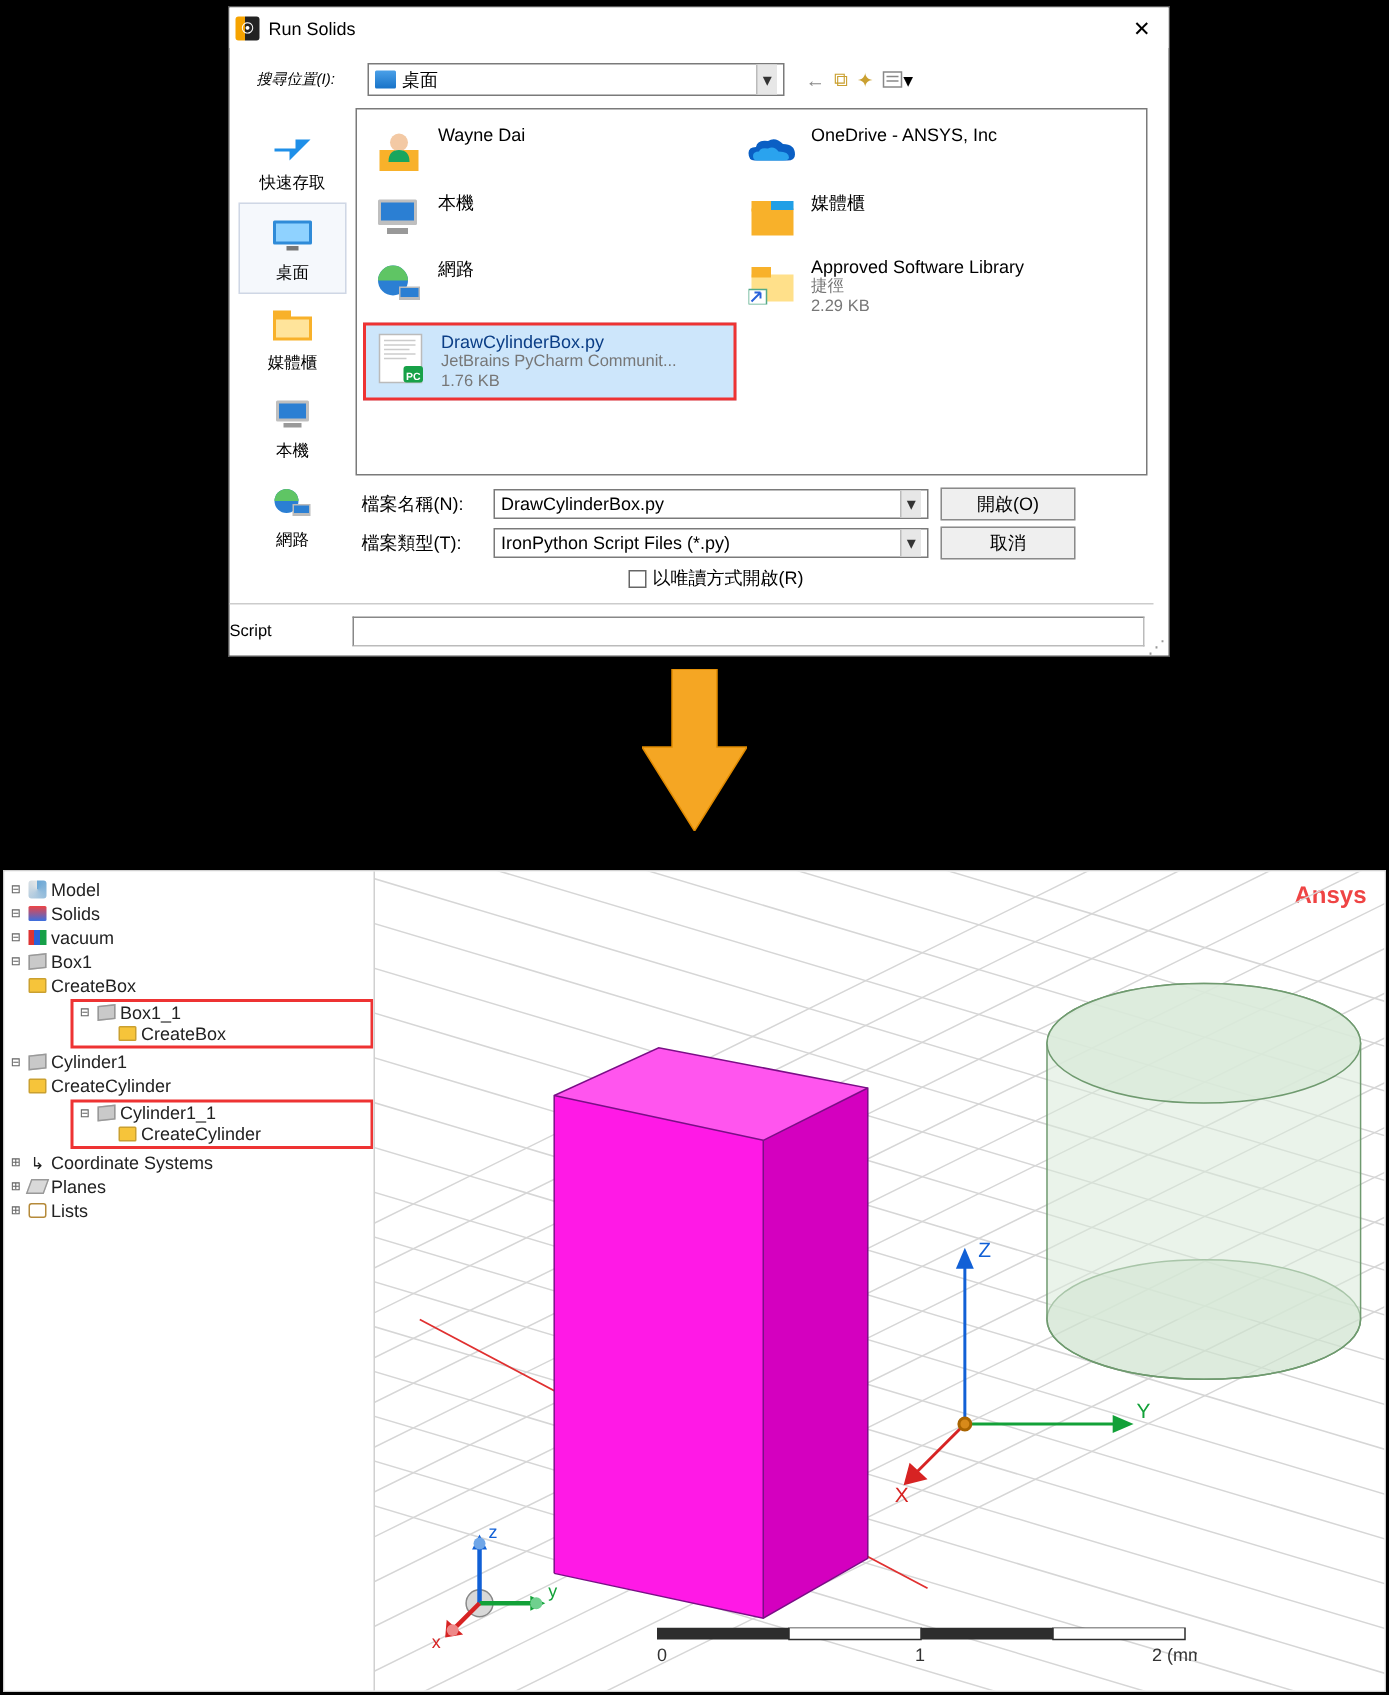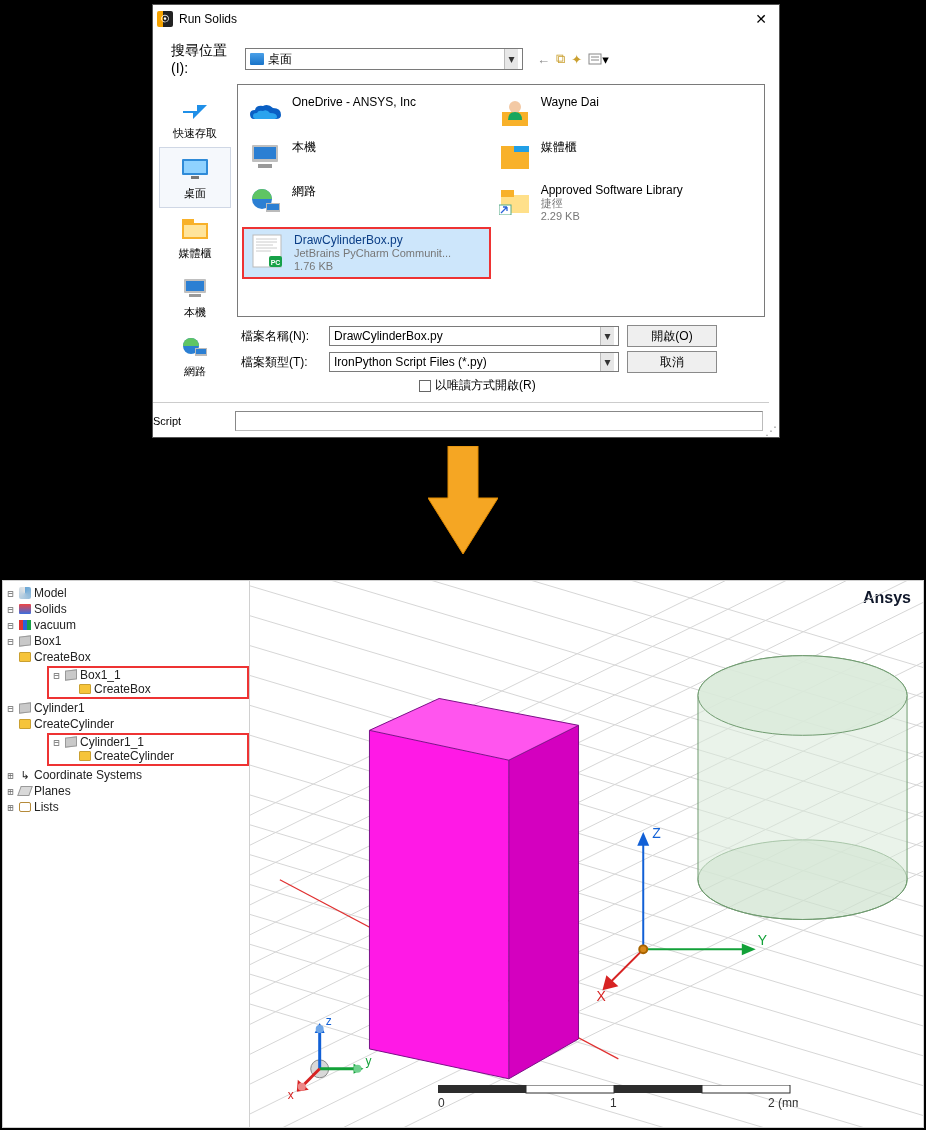--- a/index.html
+++ b/index.html
@@ -20,21 +20,21 @@
     color:#fff; font-size:9px;
   }
   .titlebar .spacer { flex: 1; }
   .titlebar .close { font-size: 14px; padding: 0 8px; cursor: default; }
   
   .dialog-body { display: flex; height: calc(100% - 27px); }
   
   .dlg-right { flex: 1; display: flex; flex-direction: column; padding: 6px 10px 0 0; }
   
   .lookin-row { display: flex; align-items: center; gap: 6px; padding: 4px 0 8px 18px; }
-  .lookin-label { width: 68px; font-size: 14px; }
+  .lookin-label { width: 68px; font-size: 10px; font-style: italic; }
   .lookin-combo {
     flex: 1; height: 22px; border: 1px solid #7a7a7a; background: #fff;
     display: flex; align-items: center; padding: 0 4px; font-size: 12px; max-width:278px;
   }
   .lookin-combo .folder-glyph { width: 14px; height: 12px; background: linear-gradient(#4aa0e8,#1873c8); border-radius:1px; margin-right:4px;}
   .lookin-combo .dd { margin-left:auto; width:14px; text-align:center; color:#333; background:#e7e7e7; height:20px; line-height:20px; border-left:1px solid #bbb;}
   .lookin-tools { display:flex; gap:6px; margin-left:8px; color:#888; align-items:center;}
   .lookin-tools span { font-size:13px; }
   .lookin-tools .view-dd { color:#000; display:flex; align-items:center; }
   
@@ -103,21 +103,21 @@
   .tree .tw { width:11px; text-align:center; color:#666; font-size:10px; font-family:monospace;}
   .tree .ic { width:14px; height:14px; display:inline-flex; align-items:center; justify-content:center;}
   .ind1{padding-left:14px;} .ind2{padding-left:28px;} .ind3{padding-left:42px;}
   .ind4{padding-left:56px;}
   .redbox { border:2px solid #e33; margin-left:42px; padding:0 2px 1px 2px;}
   .redbox .row{padding-left:0;}
   
   .viewport {
     flex:1; position:relative; border-left:1px solid #d0d0d0; overflow:hidden; background:#fff;
   }
-  .ansys-brand { position:absolute; top:8px; right:12px; font-weight:bold; color:#0f172a; font-size:16px;}
+  .ansys-brand { position:absolute; top:8px; right:12px; font-weight:bold; color:#ef4444; font-size:16px;}
   .gridlayer { position:absolute; inset:0; }
   .scalebar { position:absolute; left:188px; bottom:12px; width:360px;}
   
   
   .ic-model{background:conic-gradient(#6aa7d6,#e6e6e6); width:12px;height:12px;border-radius:2px;}
   .ic-solids{width:12px;height:10px;background:linear-gradient(#e44,#3b6fe0);border-radius:1px;}
   .ic-vac{width:12px;height:10px;background:linear-gradient(90deg,#d33 33%,#2a62d9 33% 66%,#16a048 66%);}
   .ic-box{width:12px;height:10px;background:#c9c9c9;border:1px solid #999;transform:skewY(-6deg);} 
   .ic-cmd{width:12px;height:10px;background:#f6c43a;border:1px solid #caa030;border-radius:1px;}
   .ic-cs{font-size:11px;}
@@ -206,39 +206,39 @@
                   <rect x="15" y="13" width="10" height="5" fill="#2b7fd3"></rect>
                 </svg>
               </div>
             <div>網路</div>
           </div>
         </div>
 
         <div class="filelist">
           <div class="item">
             <div class="thumb">
-                <svg width="36" height="24">
-                  <path d="M6 18 Q2 18 2 13 Q2 9 7 9 Q8 4 15 5 Q20 2 25 7 Q33 7 33 14 Q33 18 28 18 Z" fill="#0a5fc4"></path>
-                  <path d="M8 18 Q5 18 5 15 Q5 12 9 12 Q10 9 15 10 Q19 8 22 12 Q29 12 29 16 Q29 18 25 18 Z" fill="#2aa3ee"></path>
-                </svg>
-              </div>
-            <div class="txt">
-                <div>OneDrive - ANSYS, Inc</div>
-              </div>
-          </div>
-          <div class="item">
-            <div class="thumb">
                 <svg width="30" height="30">
                   <rect x="2" y="14" width="26" height="14" fill="#f8b12a"></rect>
                   <circle cx="15" cy="9" r="6" fill="#f3c9a4"></circle>
                   <path d="M8 22 Q8 14 15 14 Q22 14 22 22 Z" fill="#18a65e"></path>
                 </svg>
               </div>
             <div class="txt">
                 <div>Wayne Dai</div>
+              </div>
+          </div>
+          <div class="item">
+            <div class="thumb">
+                <svg width="36" height="24">
+                  <path d="M6 18 Q2 18 2 13 Q2 9 7 9 Q8 4 15 5 Q20 2 25 7 Q33 7 33 14 Q33 18 28 18 Z" fill="#0a5fc4"></path>
+                  <path d="M8 18 Q5 18 5 15 Q5 12 9 12 Q10 9 15 10 Q19 8 22 12 Q29 12 29 16 Q29 18 25 18 Z" fill="#2aa3ee"></path>
+                </svg>
+              </div>
+            <div class="txt">
+                <div>OneDrive - ANSYS, Inc</div>
               </div>
           </div>
           <div class="item">
             <div class="thumb">
                 <svg width="34" height="28">
                   <rect x="3" y="2" width="26" height="17" rx="1" fill="#bfbfbf"></rect>
                   <rect x="5" y="4" width="22" height="12" fill="#2b7fd3"></rect>
                   <rect x="9" y="21" width="14" height="4" fill="#999"></rect>
                 </svg>
               </div>

